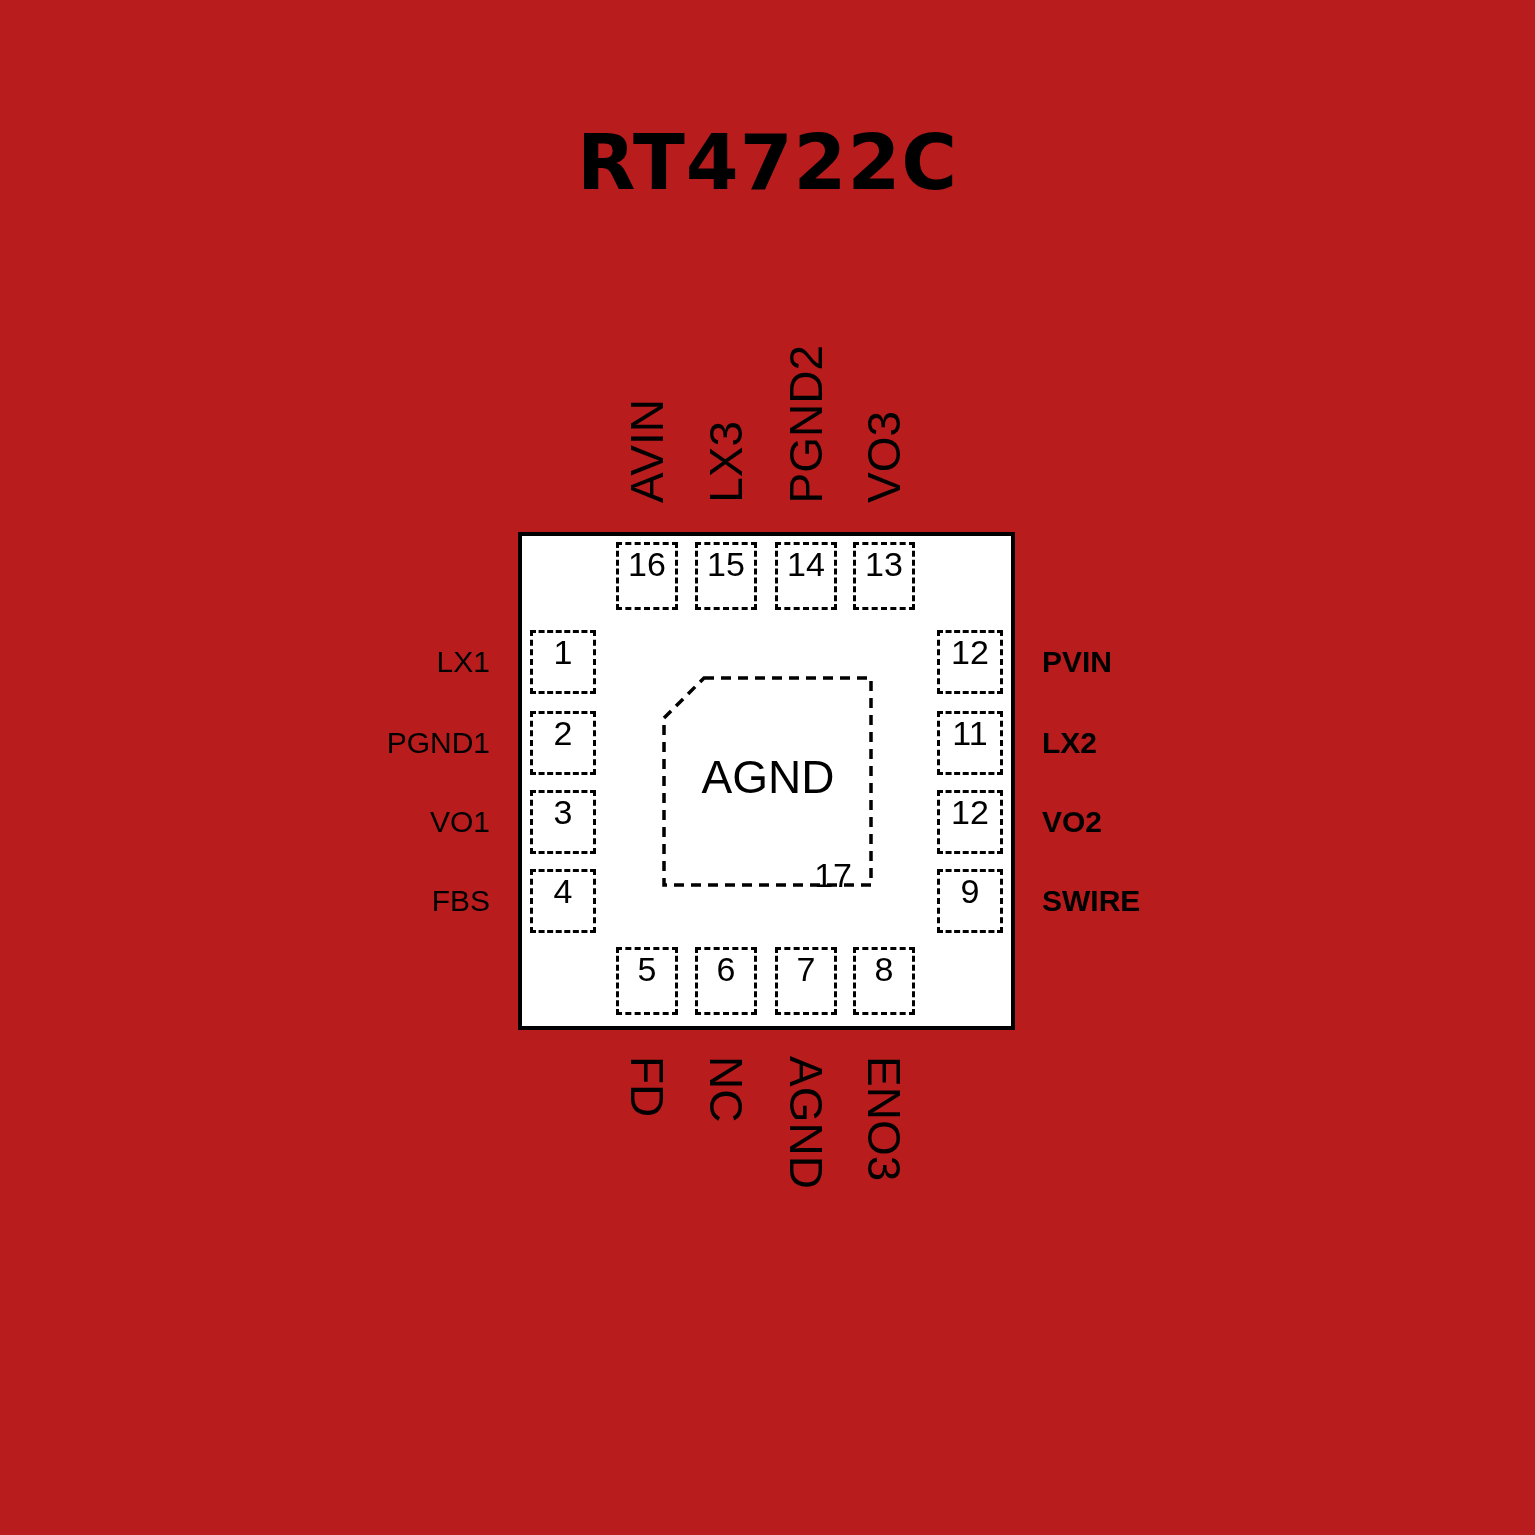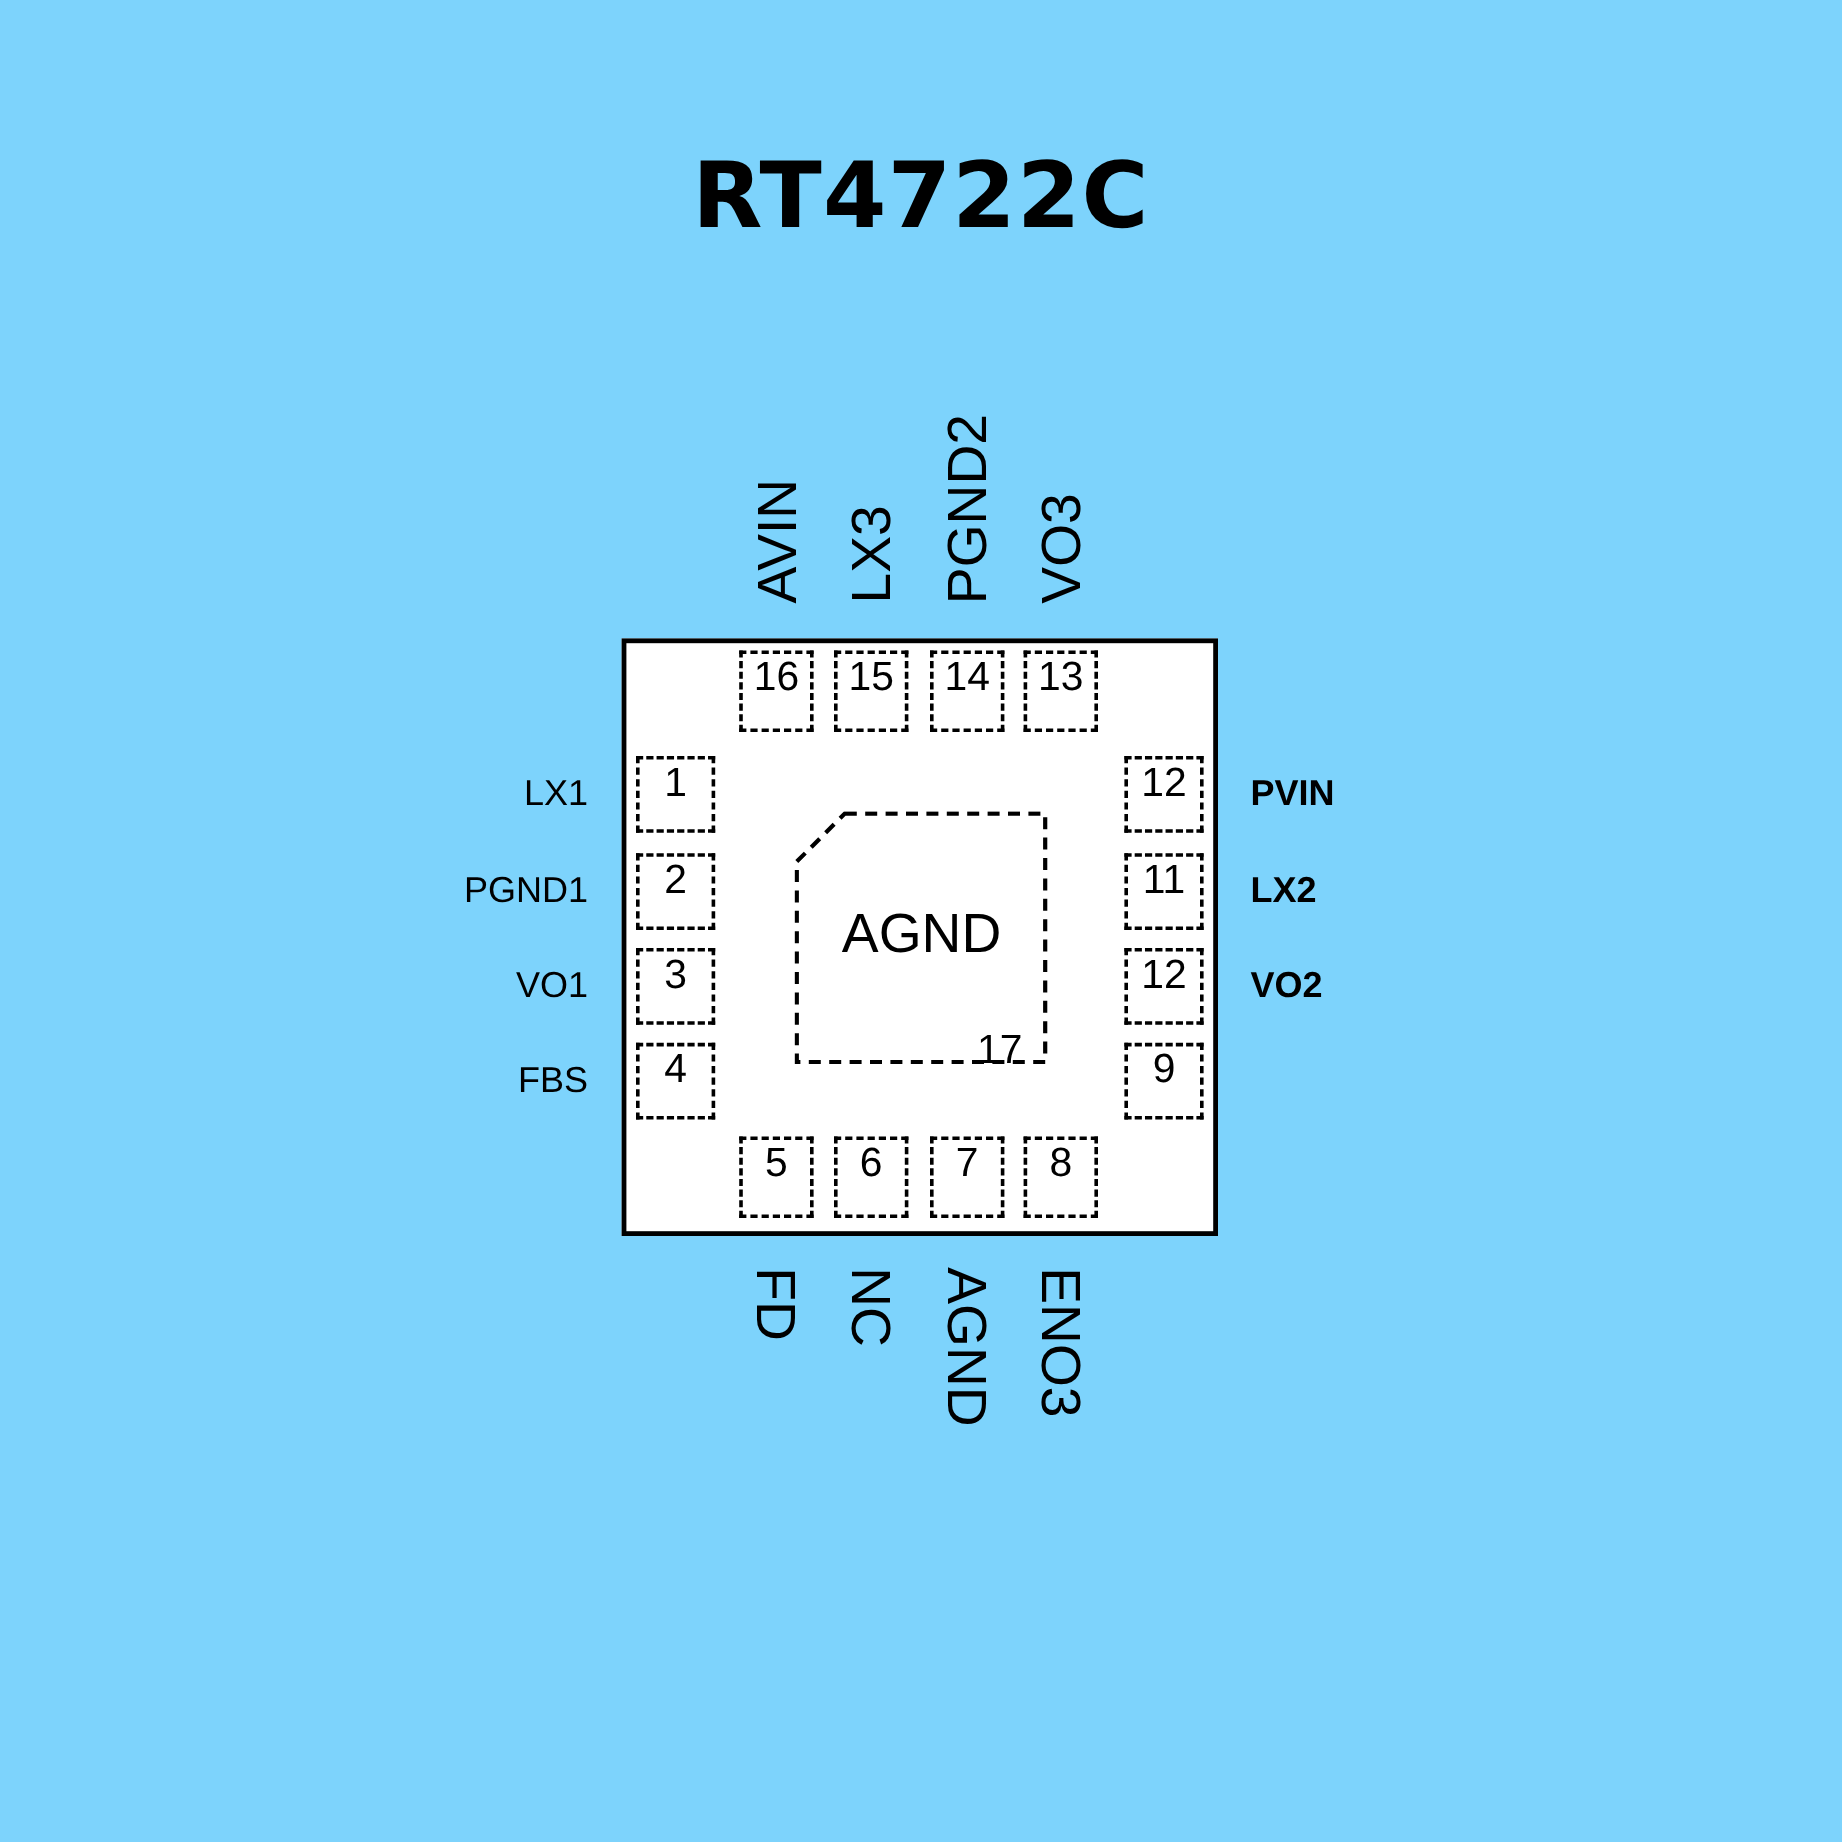--- a/index.html
+++ b/index.html
@@ -4,21 +4,21 @@
 <style>
   html, body {
     margin: 0;
     padding: 0;
     background: #ffffff;
   }
   #canvas {
     position: relative;
     width: 1535px;
     height: 1535px;
-    background: #7dd3fc;
+    background: #b91c1c;
     font-family: "Liberation Sans", sans-serif;
     color: #000000;
     overflow: hidden;
   }
   
   .title {
     position: absolute;
     top: 118px;
     left: 0;
     width: 1535px;
@@ -181,20 +181,21 @@
     </div>
 
   <div class="hlbl hl-left hy0">LX1</div>
   <div class="hlbl hl-left hy1">PGND1</div>
   <div class="hlbl hl-left hy2">VO1</div>
   <div class="hlbl hl-left hy3">FBS</div>
 
   <div class="hlbl hl-right hy0">PVIN</div>
   <div class="hlbl hl-right hy1">LX2</div>
   <div class="hlbl hl-right hy2">VO2</div>
+  <div class="hlbl hl-right hy3">SWIRE</div>
 
   <div class="vlbl vtop vx0">AVIN</div>
   <div class="vlbl vtop vx1">LX3</div>
   <div class="vlbl vtop vx2">PGND2</div>
   <div class="vlbl vtop vx3">VO3</div>
 
   <div class="vlbl vbottom vx0">FD</div>
   <div class="vlbl vbottom vx1">NC</div>
   <div class="vlbl vbottom vx2">AGND</div>
   <div class="vlbl vbottom vx3">ENO3</div>

